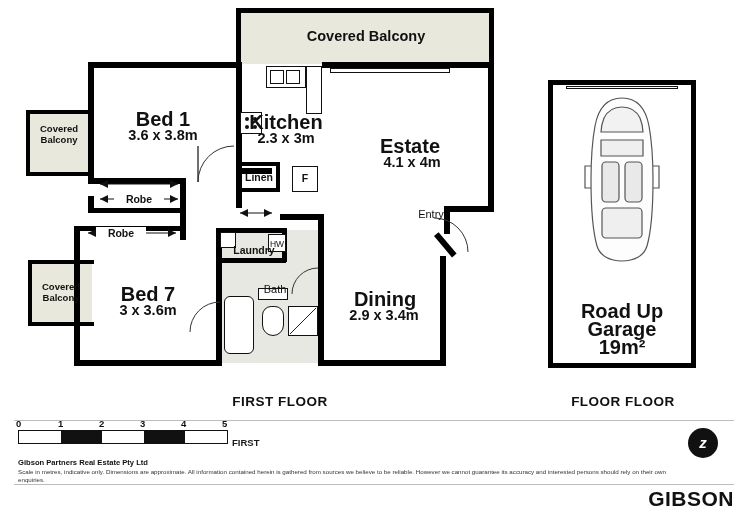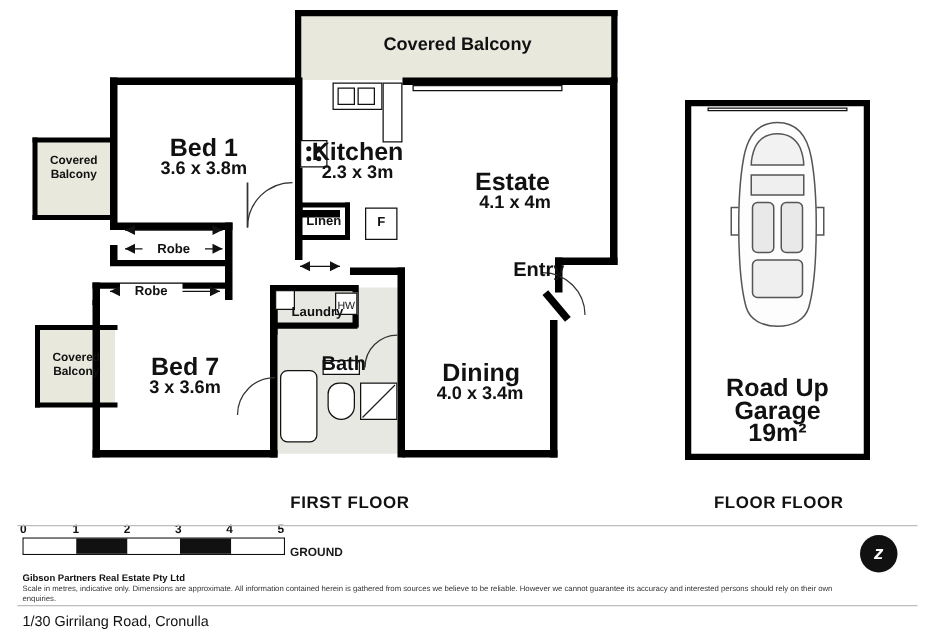--- a/index.html
+++ b/index.html
@@ -27,21 +27,21 @@
     text-align:center;
     line-height:1.18;
     font-weight:bold;
     color:#111;
     white-space:pre-line;
   }
   .lbl.room { font-size:20px; }
   .lbl.roomdim { font-size:14.5px; }
   .lbl.small { font-size:10.5px; font-weight:bold; }
   .lbl.tiny { font-size:8.5px; font-weight:normal; }
-  .lbl.mid { font-size:16px; font-weight:bold; }
+  .lbl.mid { font-size:11px; font-weight:normal; }
   .lbl.bal { font-size:9.5px; font-weight:bold; line-height:1.15; }
   .lbl.floor { font-size:13.5px; font-weight:bold; letter-spacing:0.5px; }
   .lbl.balcony-top { font-size:14.5px; font-weight:bold; }
 
   
   #scalebar { position:absolute; left:18px; top:430px; width:210px; height:14px; border:1px solid #111; display:flex; }
   #scalebar div { flex:1; height:100%; }
   #scalebar div:nth-child(odd) { background:#ffffff; }
   #scalebar div:nth-child(even) { background:#111111; }
   .tickrow { position:absolute; left:0px; top:418px; width:260px; height:12px; }
@@ -200,21 +200,21 @@
     <div class="lbl room" style="left:86px; top:283px; width:124px;">Bed 7</div>
     <div class="lbl roomdim" style="left:80px; top:302px; width:136px;">3 x 3.6m</div>
 
     <div class="lbl room" style="left:243px; top:111px; width:86px;">Kitchen</div>
     <div class="lbl roomdim" style="left:240px; top:130px; width:92px;">2.3 x 3m</div>
 
     <div class="lbl room" style="left:350px; top:135px; width:120px;">Estate</div>
     <div class="lbl roomdim" style="left:352px; top:154px; width:120px;">4.1 x 4m</div>
 
     <div class="lbl room" style="left:330px; top:288px; width:110px;">Dining</div>
-    <div class="lbl roomdim" style="left:320px; top:307px; width:128px;">4.0 x 3.4m</div>
+    <div class="lbl roomdim" style="left:320px; top:307px; width:128px;">2.9 x 3.4m</div>
 
     <div class="lbl mid" style="left:238px; top:283px; width:74px;">Bath</div>
 
     <div class="lbl mid" style="left:398px; top:208px; width:66px;">Entry</div>
 
     <div class="lbl small" style="left:240px; top:171px; width:38px;">Linen</div>
     <div class="lbl small" style="left:230px; top:244px; width:48px;">Laundry</div>
     <div class="lbl tiny" style="left:268px; top:239px; width:18px;">HW</div>
     <div class="lbl small" style="left:295px; top:172px; width:20px;">F</div>
 
@@ -265,25 +265,25 @@
     <span class="tick" style="left:222px;">5</span>
   </div>
 
   <div id="scalebar">
     <div></div>
     <div></div>
     <div></div>
     <div></div>
     <div></div>
   </div>
-  <div class="metres">GROUND</div>
+  <div class="metres">FIRST</div>
 
   <div class="hr" style="left:14px; top:420px; width:720px;"></div>
 
   <div class="legal1">Gibson Partners Real Estate Pty Ltd</div>
   <div class="legal2">Scale in metres, indicative only. Dimensions are approximate. All information contained herein is gathered from sources we believe to be reliable. However we cannot guarantee its accuracy and interested persons should rely on their own enquiries.</div>
 
   <div class="hr" style="left:14px; top:484px; width:720px;"></div>
 
-  <div class="addr">1/30 Girrilang Road, Cronulla</div>
+  <div class="brand">GIBSON</div>
   <div class="logo-circle">z</div>
 
 </div>
 
 </body></html>

